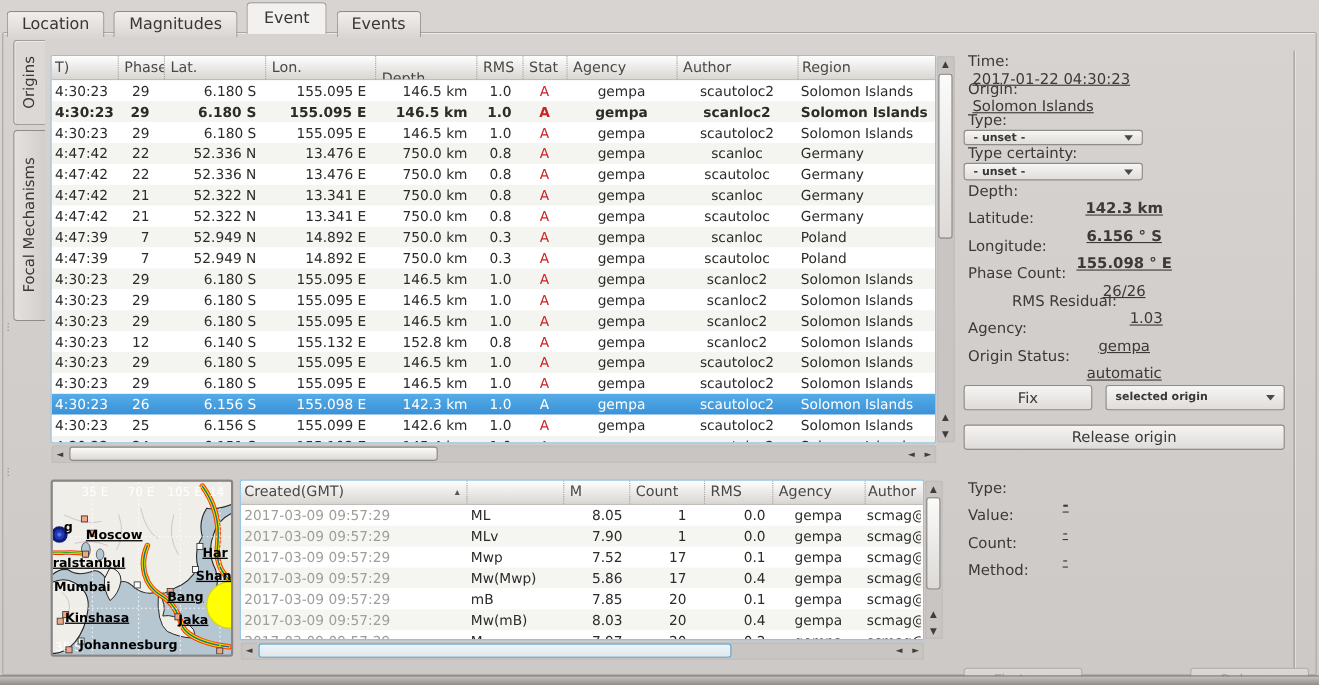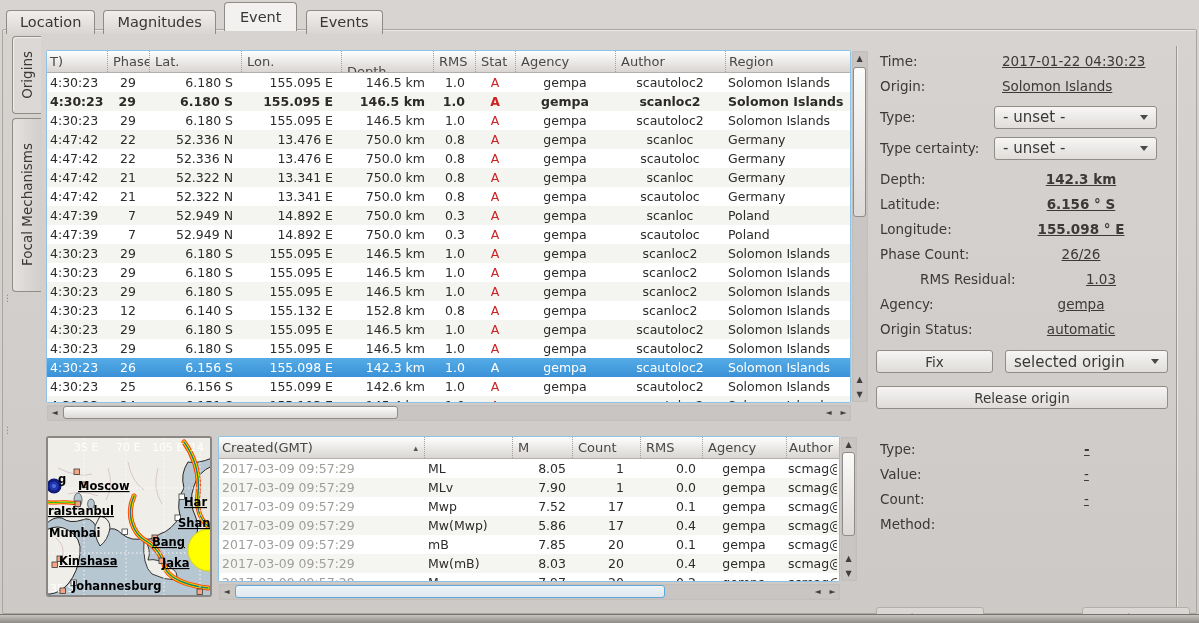--- a/index.html
+++ b/index.html
@@ -57,30 +57,30 @@
   .sort-arrow { margin-left:auto; margin-right:6px; font-size:9px; color:#555; }
 
   
   .sbar { position:absolute; background:#c9c5c2; border-radius:2px; box-shadow:inset 0 0 2px #b2aeaa; }
   .sthumb { position:absolute; background:linear-gradient(#fbfbfa,#dcd9d6); border:1px solid #8f8b88; border-radius:3px; }
   .sthumb.focus { border-color:#5fa8d8; background:linear-gradient(#eef4f8,#dfe8ee); }
   .sarrow { position:absolute; width:15px; height:15px; display:flex; align-items:center; justify-content:center;
             font-size:8px; color:#403e3c; }
 
   
-  .info-row { display:flex; align-items:center; font-size:13.5px; color:#3c3937; }
+  .info-row { display:flex; font-size:13.5px; color:#3c3937;flex-direction:column; }
   .info-label { width:118px; padding-left:4px; white-space:nowrap; }
   .info-value { flex:1; padding-left:8px; white-space:nowrap;text-decoration:underline; }
   .info-value.center { text-align:center; padding-left:0; }
   .info-value.boldval { font-weight:bold; text-align:center; padding-left:0; }
   .btn { display:flex; align-items:center; justify-content:center; height:23px; font-size:13.5px; color:#3a3836;
          background:linear-gradient(#f6f5f4,#dedbd8); border:1px solid #908c88; border-radius:3px; }
   .btn.disabled { color:#a8a4a0; background:linear-gradient(#dbd8d5,#d0ccc9); border-color:#b2aeaa;margin-top:33px; }
-  .combo { display:flex; align-items:center; height:23px; font-size:15px; color:#3a3836;
-           background:linear-gradient(#f7f6f5,#e0ddda); border:1px solid #908c88; border-radius:3px; padding-left:8px; }
+  .combo { display:flex; align-items:center; height:23px; font-size:10px; color:#3a3836;
+           background:linear-gradient(#f7f6f5,#e0ddda); border:1px solid #908c88; border-radius:3px; padding-left:8px;font-weight:bold; }
   .combo .chevron { margin-left:auto; margin-right:8px; width:0; height:0;
                     border-left:4px solid transparent; border-right:4px solid transparent; border-top:5px solid #4a4846; }
   .groove { position:absolute; width:2px; border-left:1px solid #9a9692; border-right:1px solid #e9e7e5; }
 
   
   .map-frame { position:absolute; left:46px; top:436px; width:166px; height:161px;
                border:2px solid #8a8683; border-radius:3px; overflow:hidden; background:#b7c7d2; }
   .map-frame svg { display:block; }
   .map-city { font-size:11.5px; font-weight:bold; fill:#000; }
   .map-grid-label { font-size:11px; fill:#fff; opacity:.95; }

